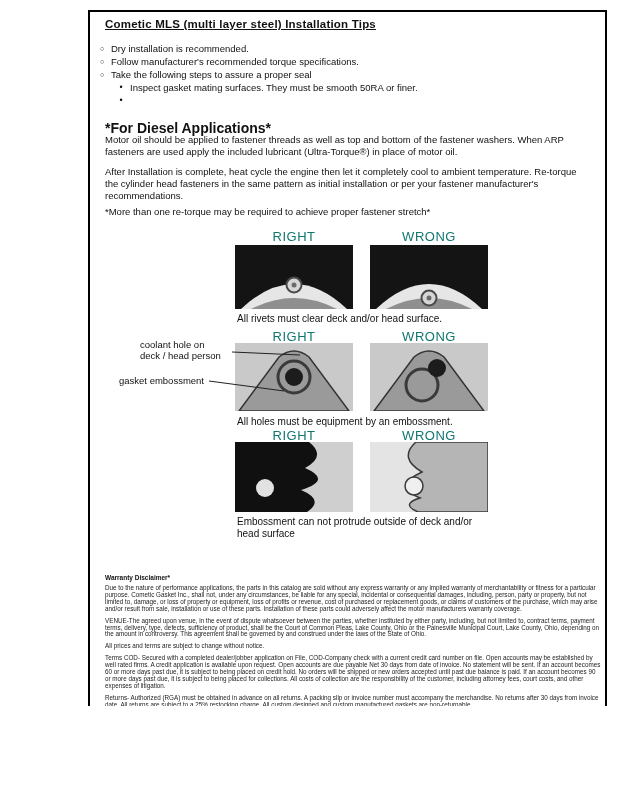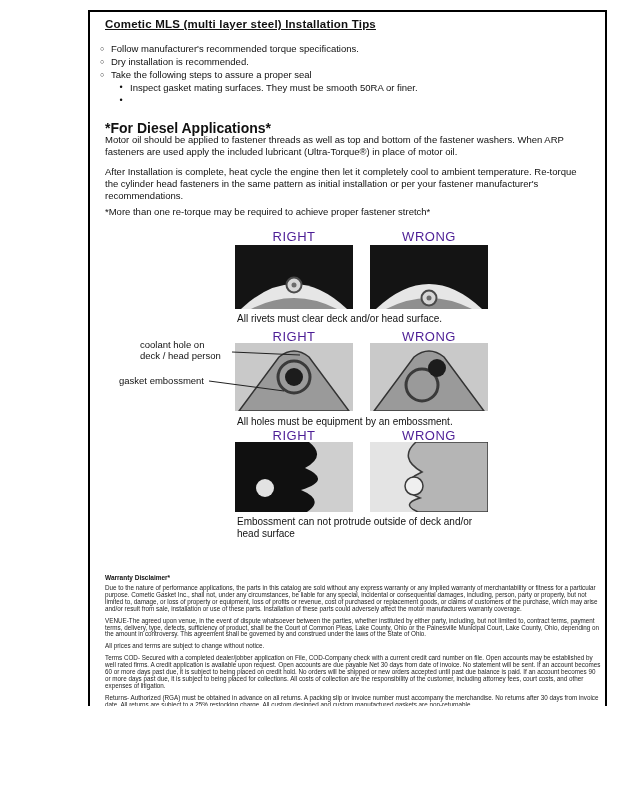--- a/index.html
+++ b/index.html
@@ -17,21 +17,21 @@
   .tip .marker { width:8px; text-align:center; font-size:7px; line-height:13px; flex:0 0 auto; }
   .tip.sub { margin-left:19px; }
   .tip.sub .marker { font-size:9px; }
 
   .diesel-heading { left:105px; top:120px; font-size:14px; font-weight:bold; }
   .body-para { left:105px; width:475px; font-size:9.5px; line-height:12px; }
   .para1 { top:134px; }
   .para2 { top:166px; }
   .note  { top:206px; }
 
-  .diag-hdr { width:118px; text-align:center; font-size:13px; letter-spacing:.5px; color:#4c1d95; }
+  .diag-hdr { width:118px; text-align:center; font-size:13px; letter-spacing:.5px; color:#0f766e; }
   .panel { width:118px; }
   .panel svg { display:block; width:118px; }
   .caption { font-size:10px; line-height:11.5px; color:#111; }
 
   .ann { font-size:9.5px; line-height:11px; color:#111; }
   .overlay { left:0; top:0; width:618px; height:800px; pointer-events:none; }
 
   .warranty { left:105px; top:574px; width:497px; }
   .warranty .w-head { font-size:6.5px; font-weight:bold; margin-bottom:4px; }
   .warranty .w-para { font-size:6.3px; line-height:6.9px; margin-bottom:5px; color:#222; }
@@ -44,25 +44,25 @@
 
 <div class="page">
 
   <div class="frame abs"></div>
 
   <div class="abs title">Cometic MLS (multi layer steel) Installation Tips</div>
 
   <div class="abs tips">
     <div class="tip">
       <span class="marker">○</span>
-      <span>Follow manufacturer's recommended torque specifications.</span>
+      <span>Dry installation is recommended.</span>
     </div>
     <div class="tip">
       <span class="marker">○</span>
-      <span>Dry installation is recommended.</span>
+      <span>Follow manufacturer's recommended torque specifications.</span>
     </div>
     <div class="tip">
       <span class="marker">○</span>
       <span>Take the following steps to assure a proper seal</span>
     </div>
     <div class="tip sub">
       <span class="marker">•</span>
       <span>Inspect gasket mating surfaces.  They must be smooth 50RA or finer.</span>
     </div>
     <div class="tip sub">

